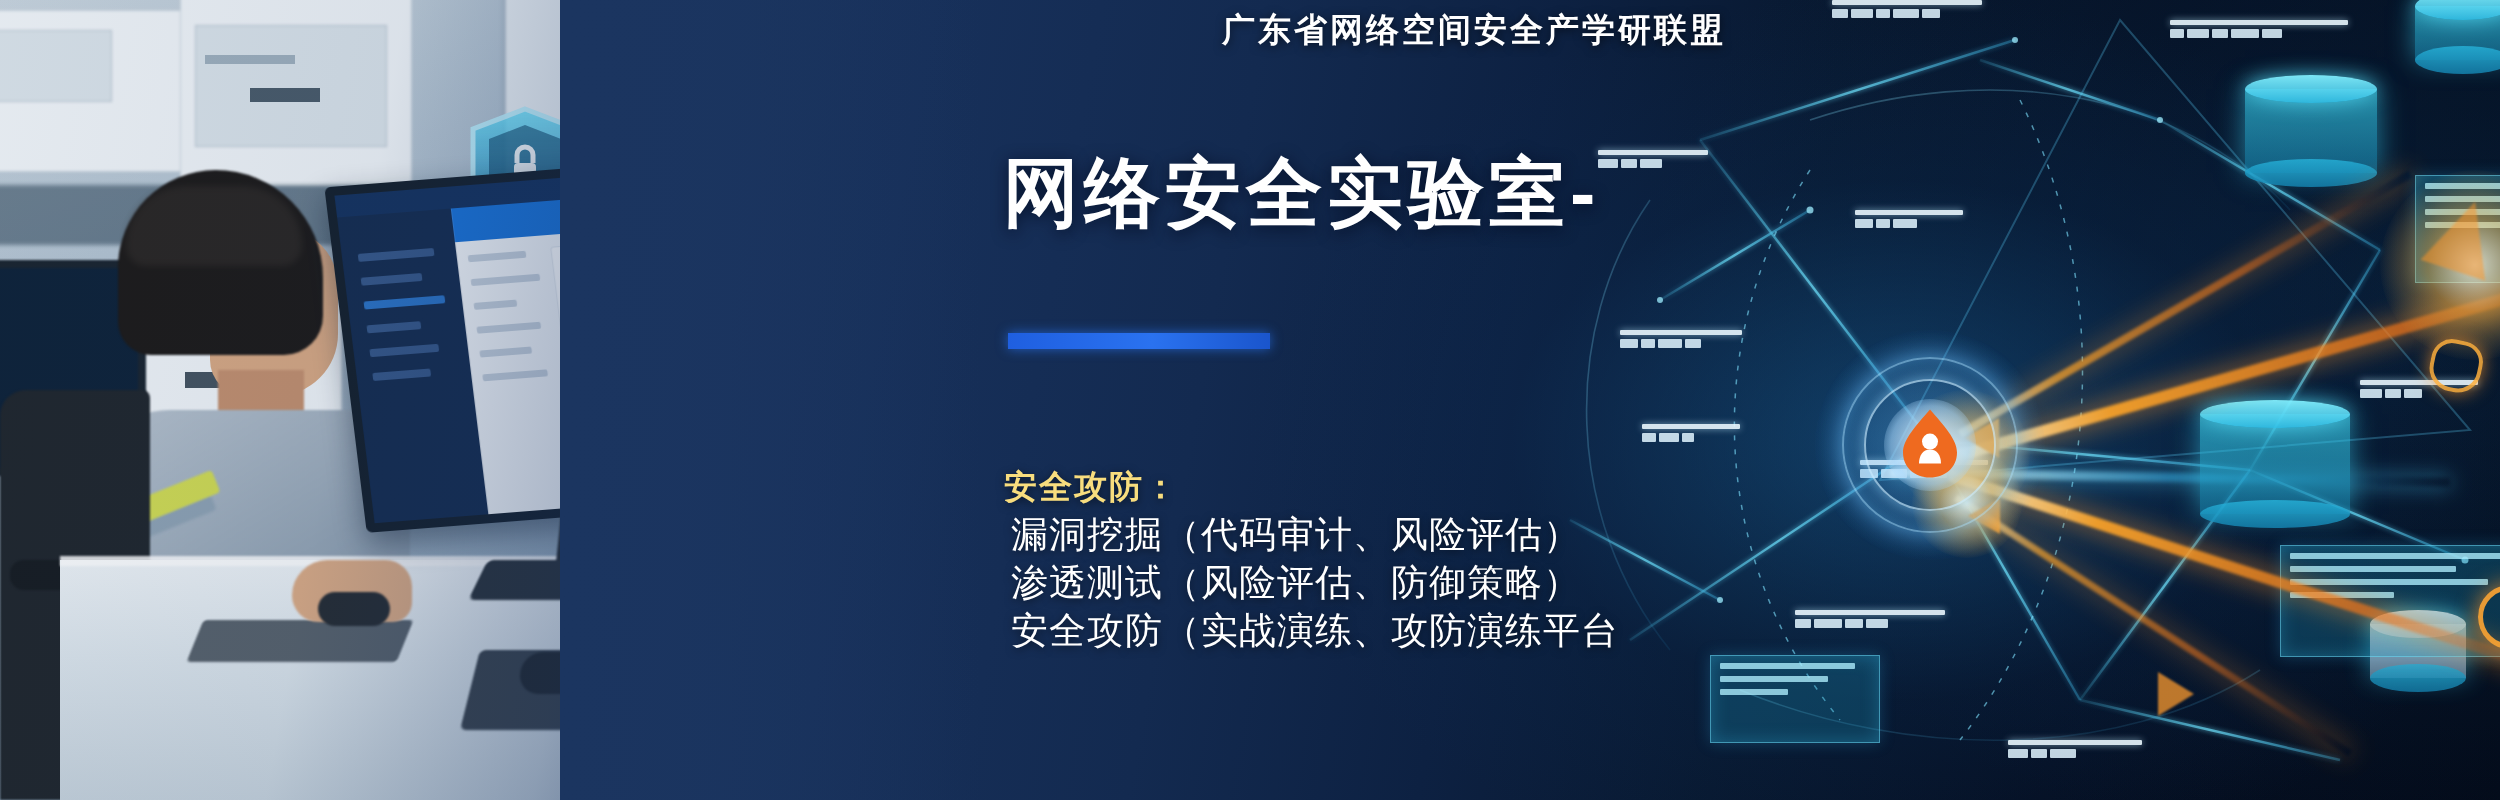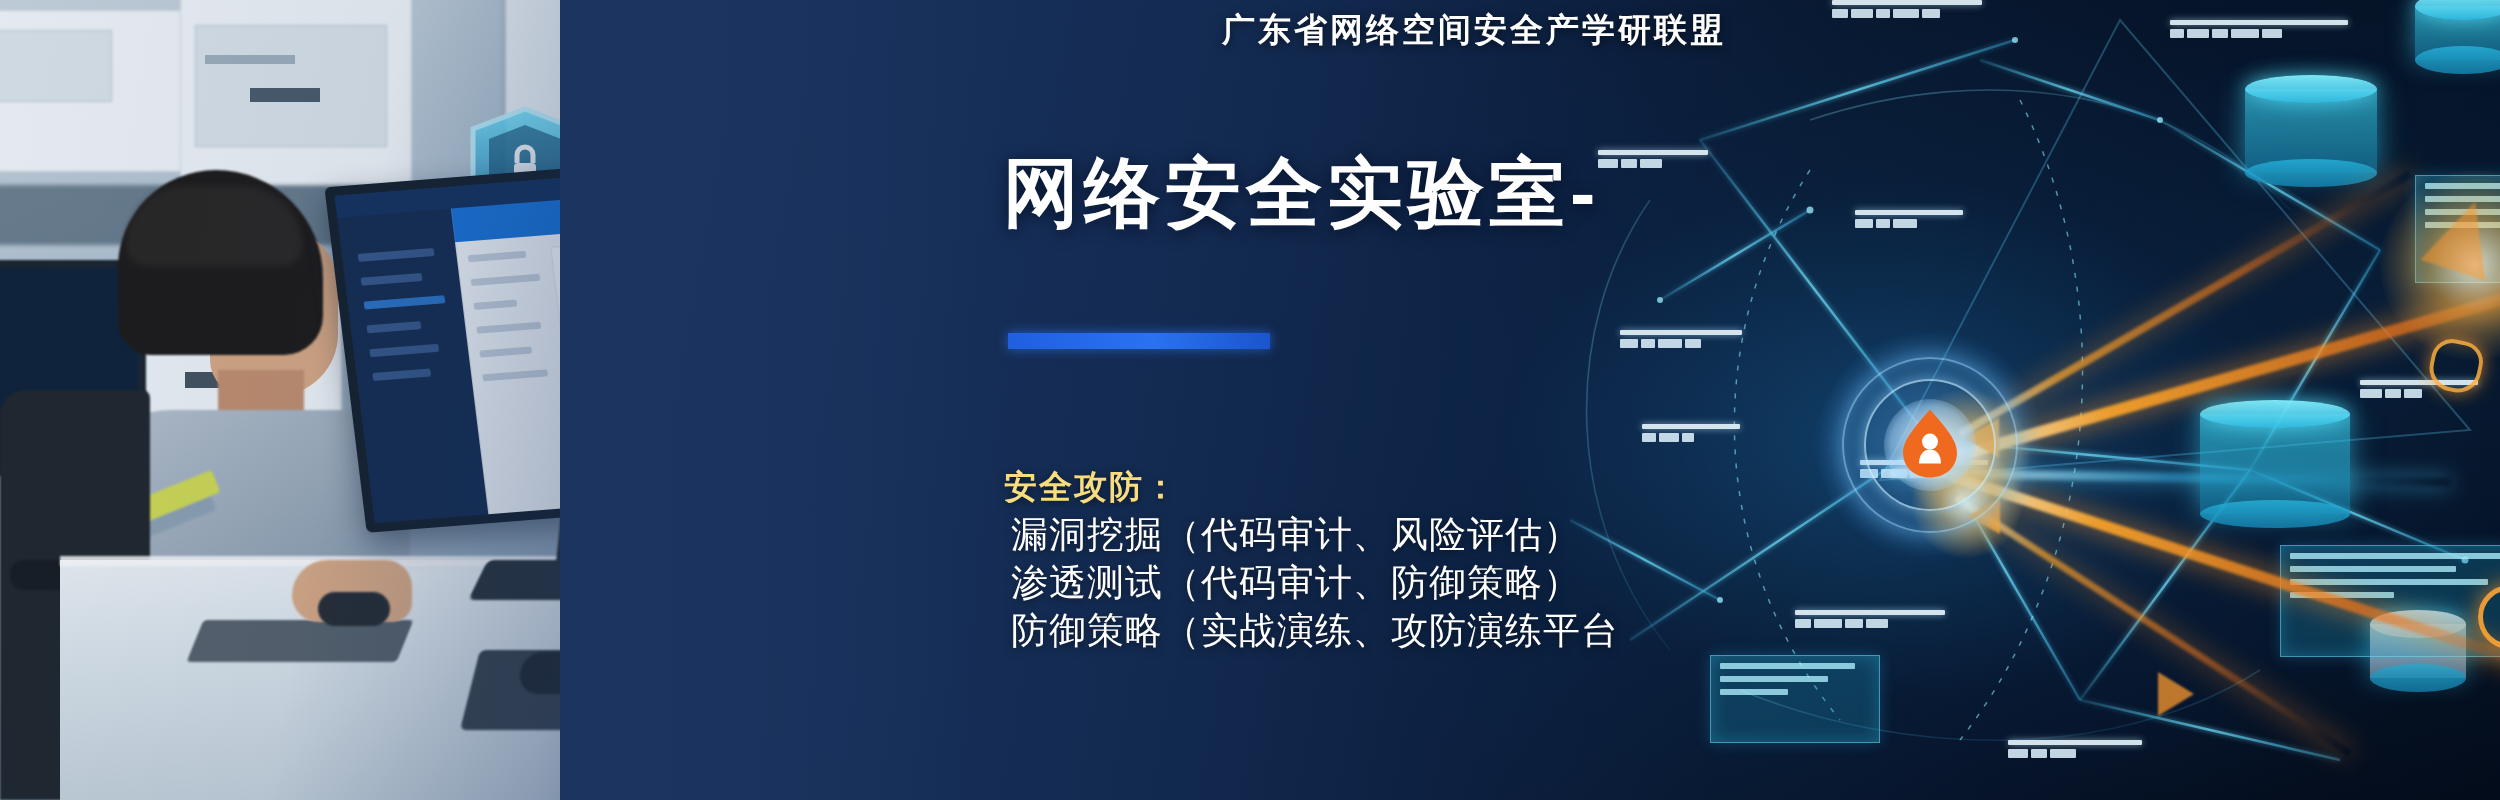--- a/index.html
+++ b/index.html
@@ -521,17 +521,17 @@
 
   <div class="headline">
     <div class="h-line">网络安全实验室-</div>
     <div class="underline"></div>
   </div>
 
   <div class="core-label">安全攻防：</div>
 
   <div class="core-list">
     <div class="core-item">漏洞挖掘（代码审计、风险评估）</div>
-    <div class="core-item">渗透测试（代码审计、防御策略）</div>
-    <div class="core-item">防御策略（实战演练、攻防演练平台</div>
+    <div class="core-item">渗透测试（风险评估、防御策略）</div>
+    <div class="core-item">安全攻防（实战演练、攻防演练平台</div>
   </div>
 
 </div>
 
 </body></html>

